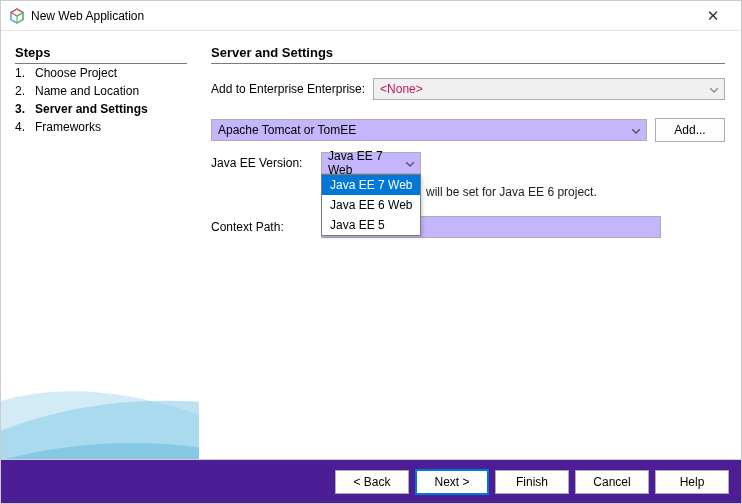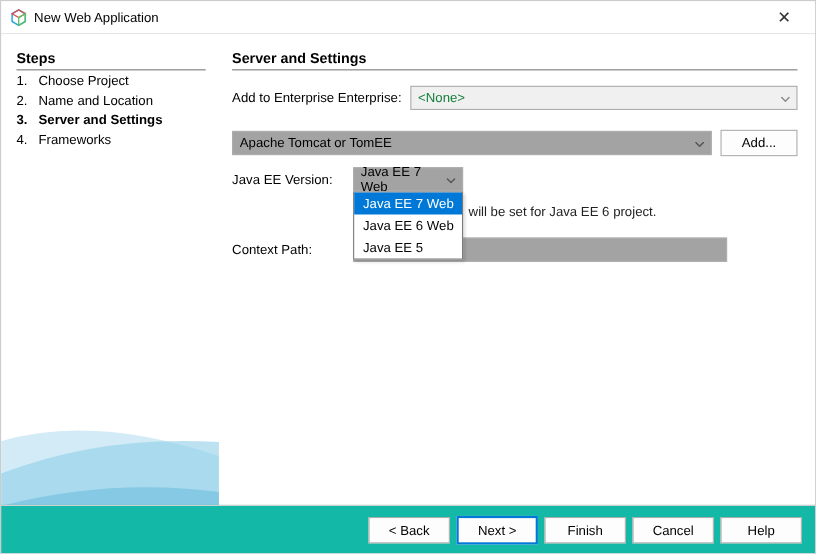--- a/index.html
+++ b/index.html
@@ -98,32 +98,32 @@
   .form-row .label {
     width: 110px;
     font-size: 12px;
   }
   .form-row.enterprise .label {
     width: auto;
     margin-right: 8px;
   }
   .select, .text-input {
     border: 1px solid #adadad;
-    background: #a3a3a3;
+    background: #c4b5fd;
     height: 22px;
     font-size: 12px;
     padding: 0 22px 0 6px;
     position: relative;
     display: flex;
     align-items: center;
     cursor: default;
   }
   .select.disabled {
     background: #f0f0f0;
-    color: #15803d;
+    color: #be185d;
   }
   .select .chev {
     position: absolute;
     right: 6px;
     top: 50%;
     transform: translateY(-50%);
     color: #555;
   }
   .text-input {
     padding: 0 6px;
@@ -174,21 +174,21 @@
     bottom: 0;
     left: 0;
     right: 0;
     height: 44px;
     border-top: 1px solid #d0d0d0;
     display: flex;
     align-items: center;
     justify-content: flex-end;
     padding: 0 12px;
     gap: 6px;
-    background: #14b8a6;
+    background: #4c1d95;
   }
   .footer .btn { min-width: 74px; }
 </style>
 </head>
 <body>
 
 <div class="titlebar">
   <span class="app-icon">
     <svg width="16" height="16" viewBox="0 0 16 16">
       <polygon points="8,1 14,4.5 14,11.5 8,15 2,11.5 2,4.5" fill="none" stroke="#2fa8e0" stroke-width="1.4"></polygon>

